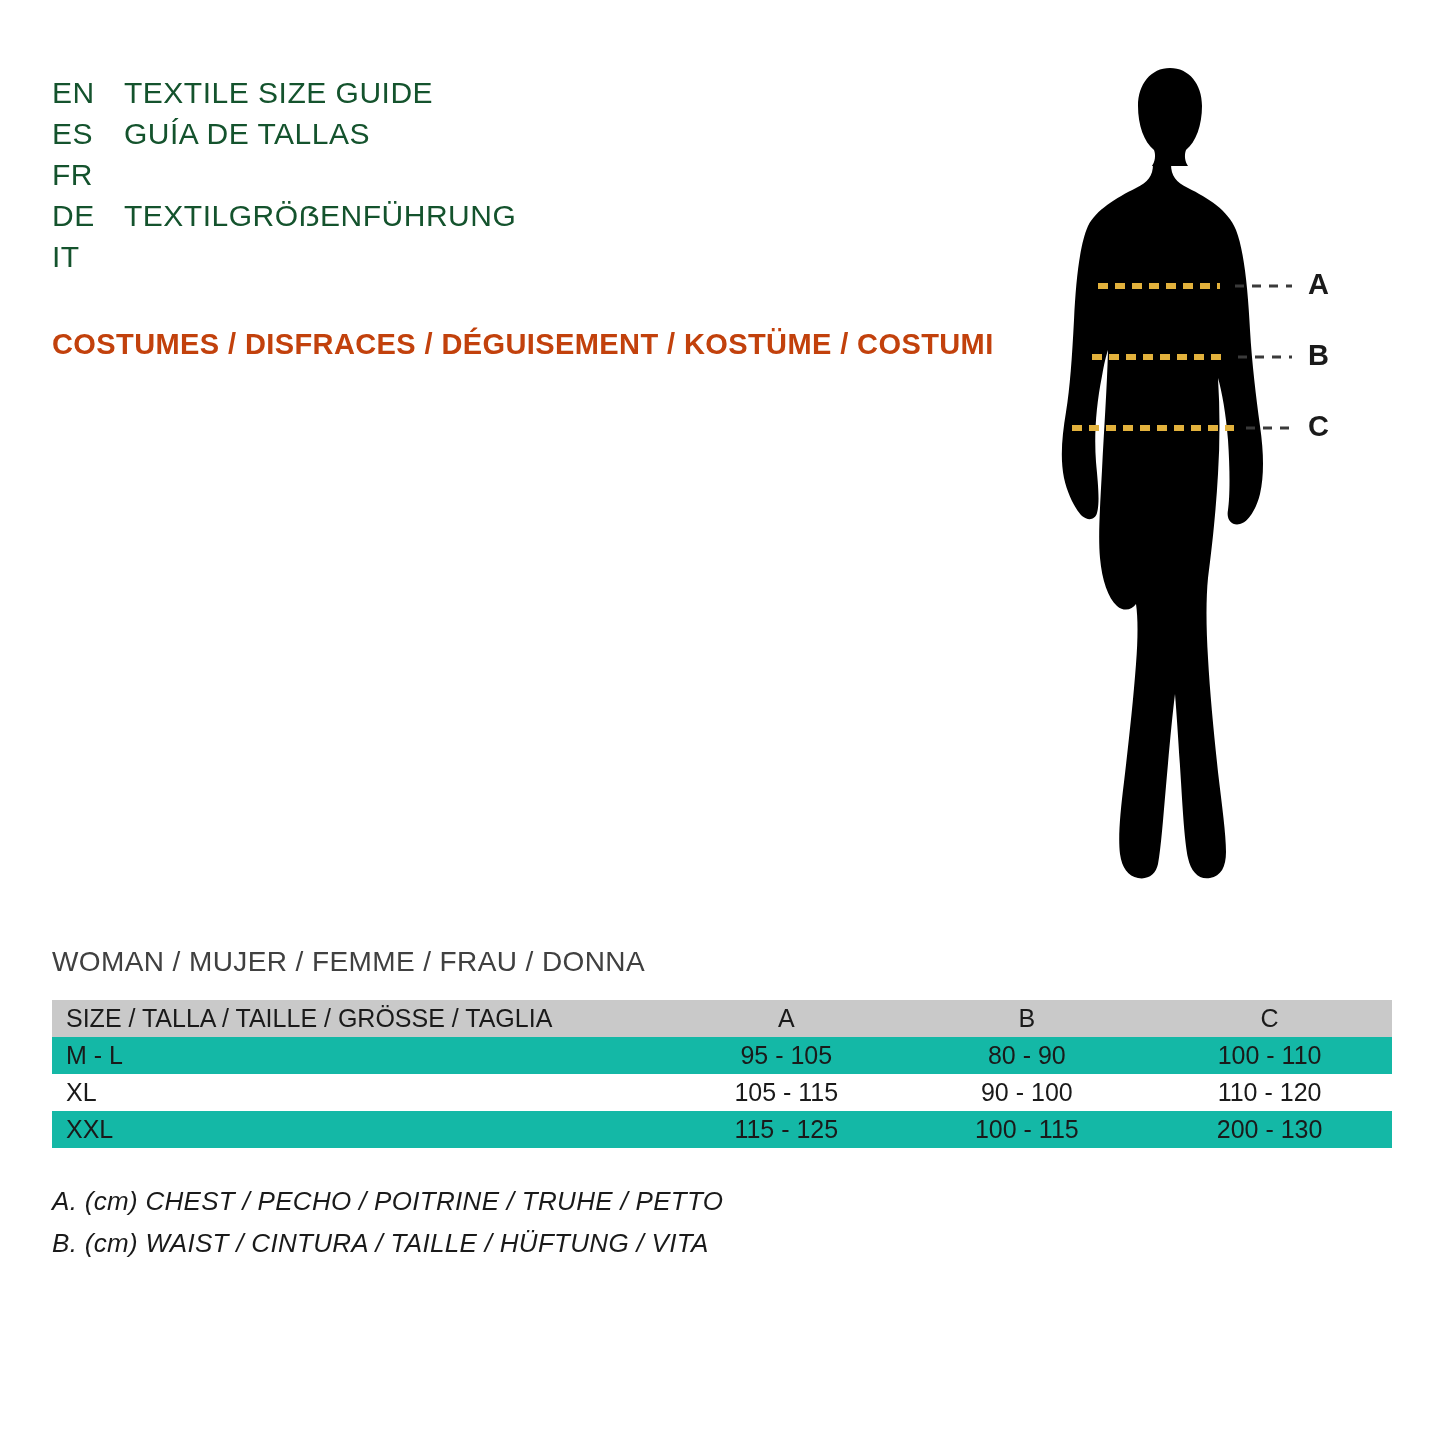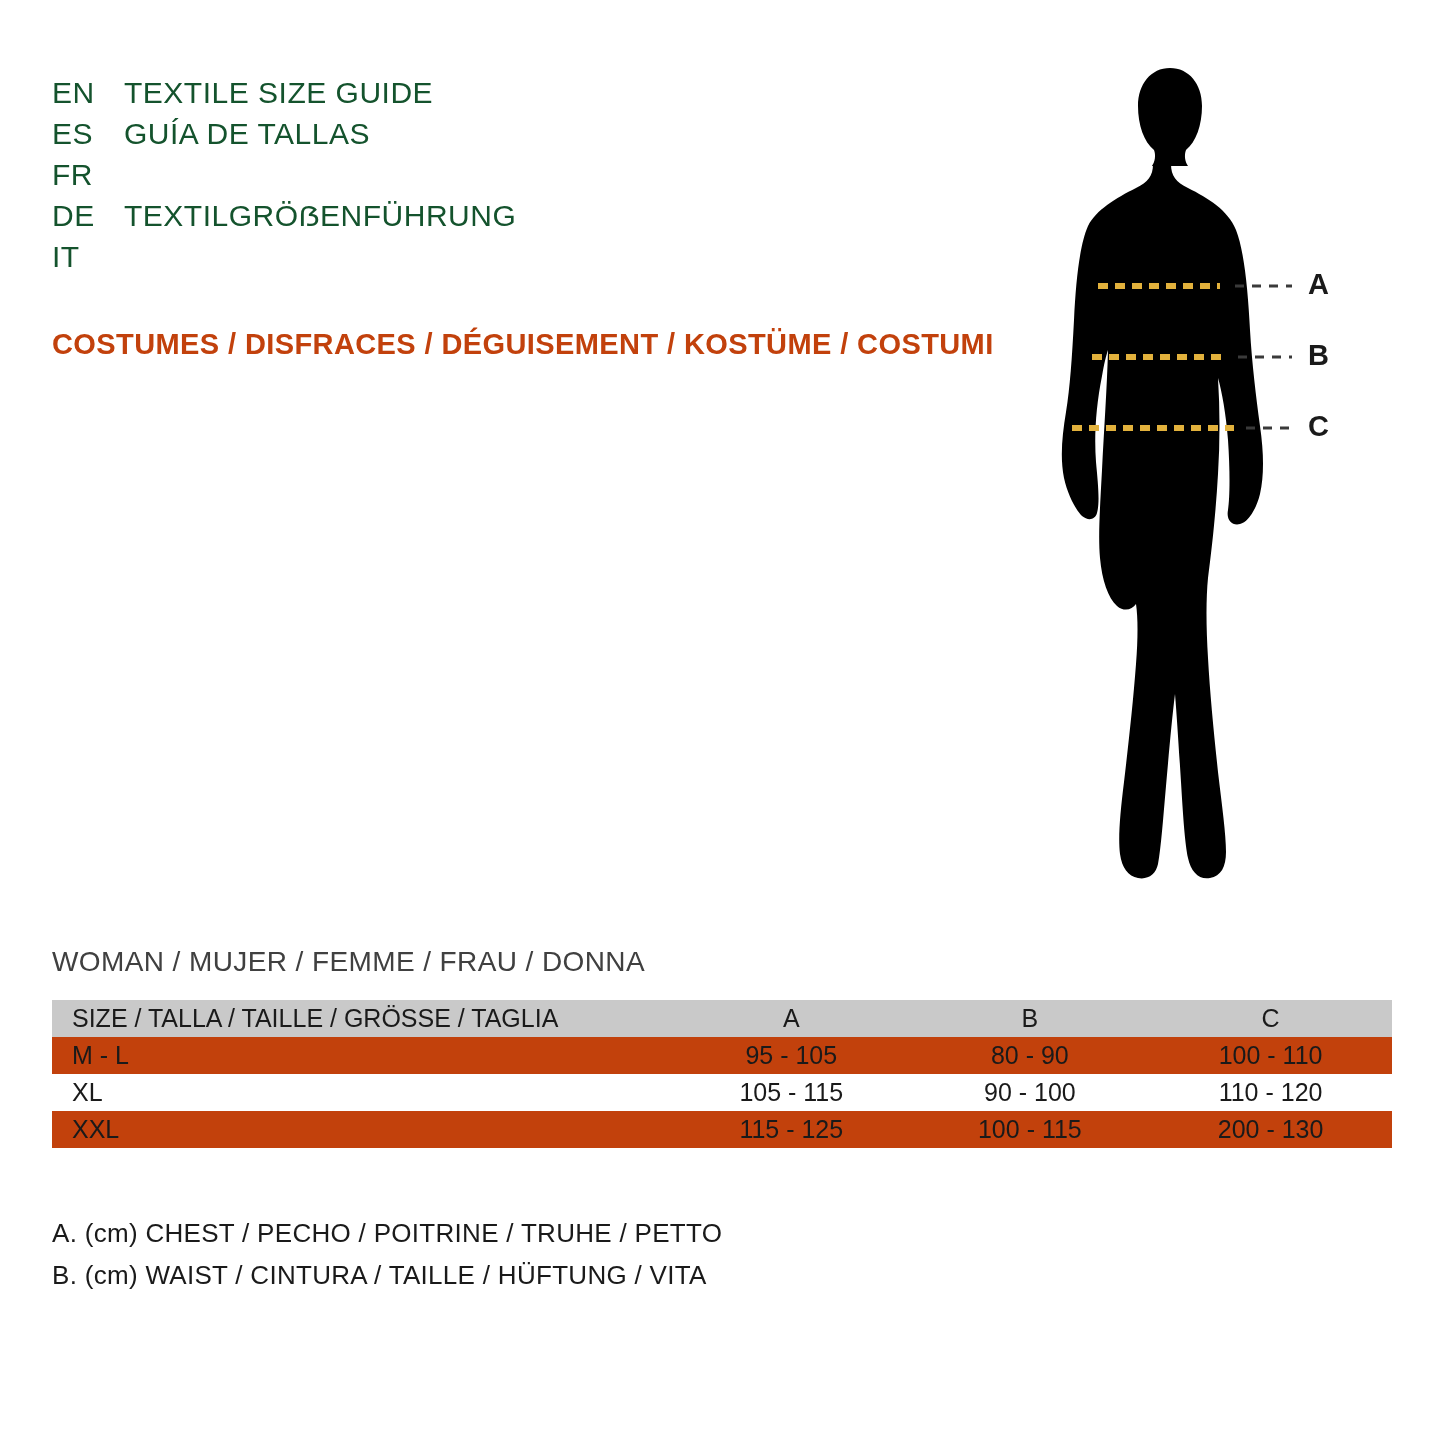--- a/index.html
+++ b/index.html
@@ -93,42 +93,43 @@
   }
   #size-table th, #size-table td {
     padding: 0;
     height: 37px;
     font-weight: normal;
     text-align: center;
     vertical-align: middle;
   }
   #size-table th.col-size, #size-table td.col-size {
     text-align: left;
-    padding-left: 20px;
+    padding-left: 14px;
     width: 600px;
   }
   #size-table thead tr {
     background: #c9c9c9;
   }
   #size-table tbody tr.odd {
     background: #ffffff;
   }
   #size-table tbody tr.even {
-    background: #c2410c;
+    background: #14b8a6;
     margin-top: 17px;
   }
 
   
   #legend {
     position: absolute;
     left: 52px;
-    top: 1218px;
+    top: 1186px;
     font-size: 26px;
     letter-spacing: 0.3px;
     color: #1a1a1a;
+    font-style: italic;
   }
   .legend-row {
     height: 42px;
     white-space: nowrap;
   }
 </style>
 </head>
 <body>
 
 <div id="header-block">

